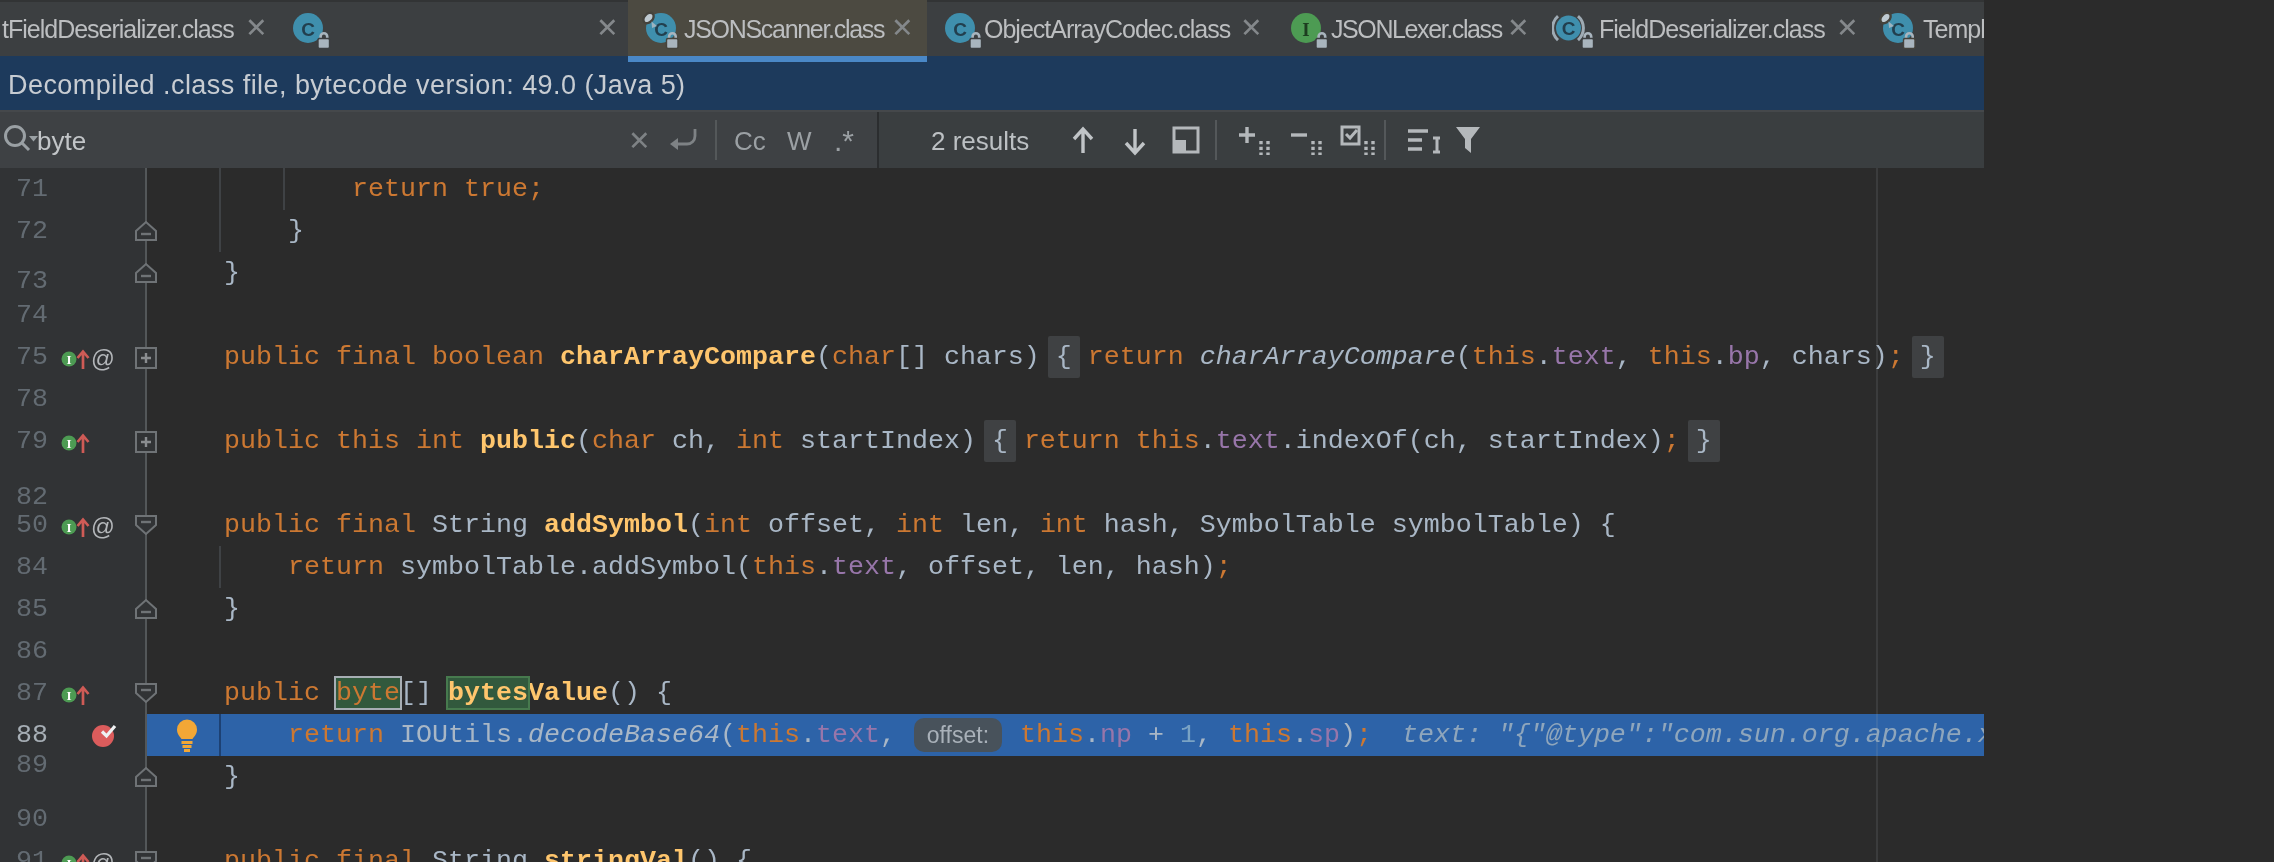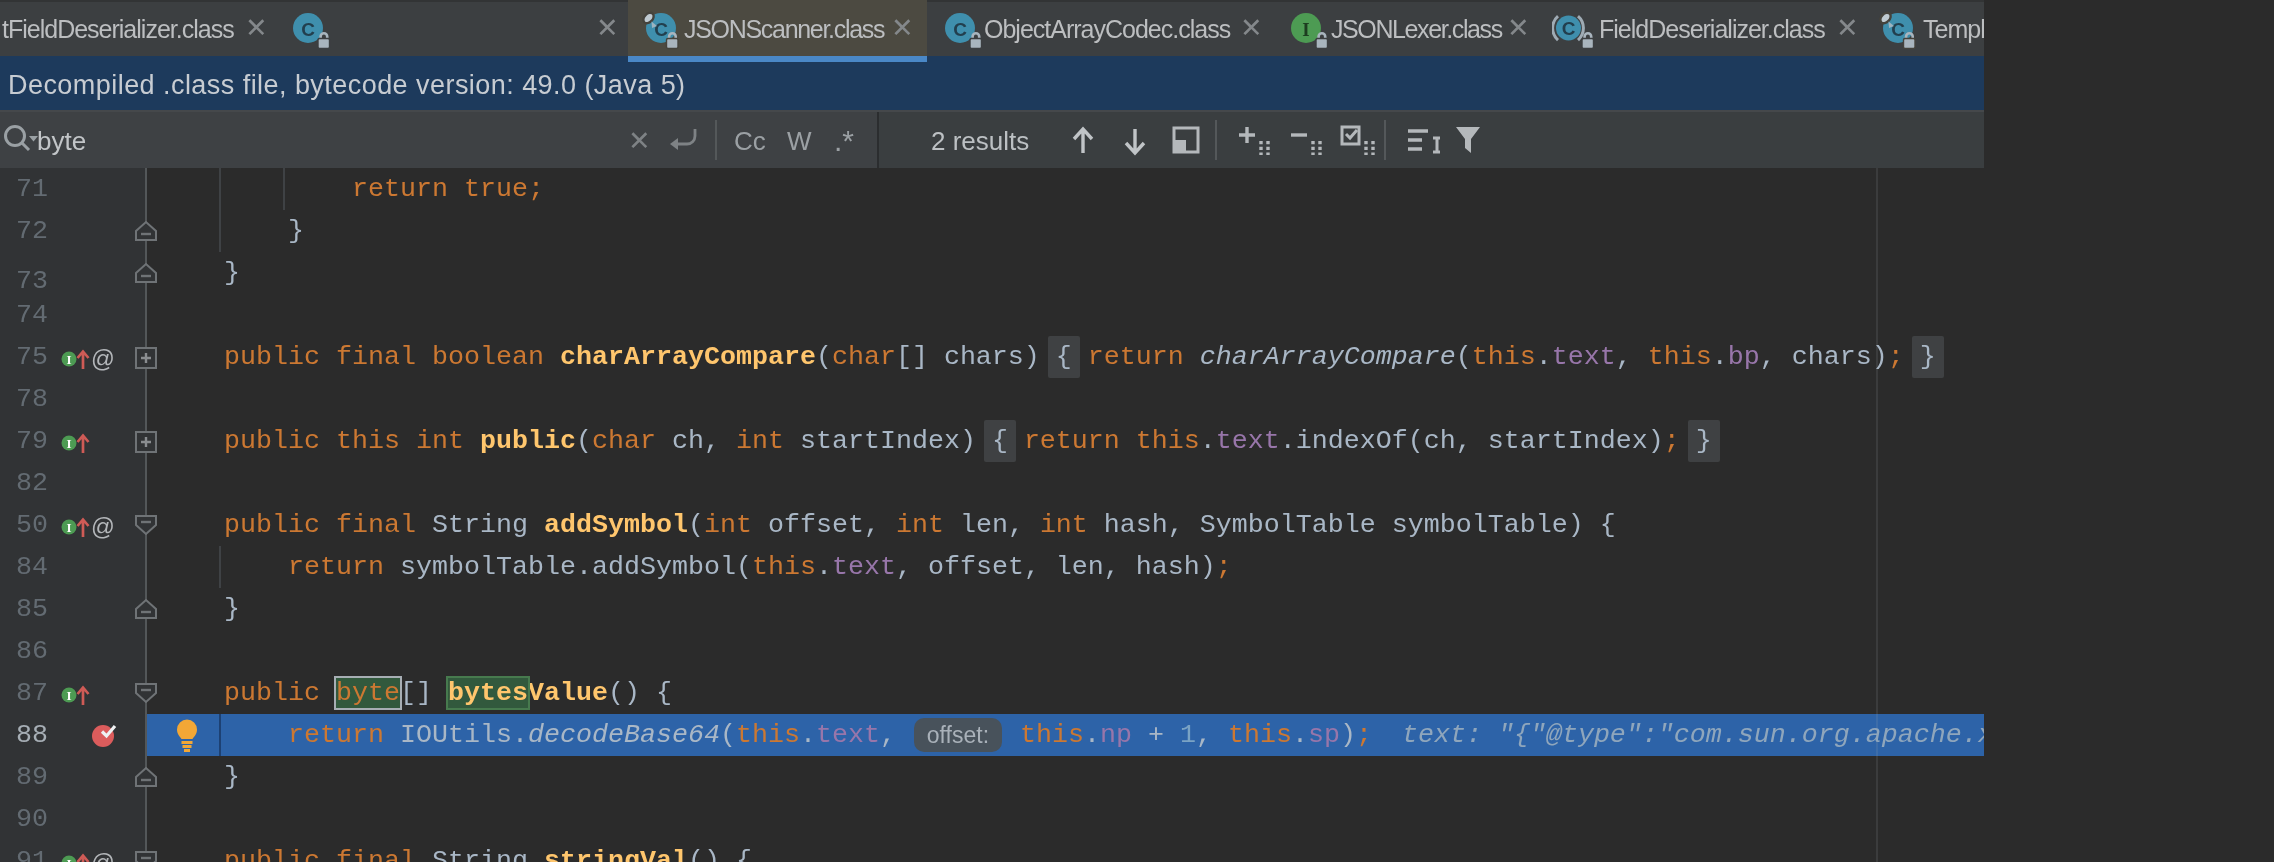--- a/index.html
+++ b/index.html
@@ -184,28 +184,28 @@
 <div class="ig" style="left:283px;top:0;height:42px"></div>
 <div class="ig" style="left:219px;top:378px;height:42px"></div>
 <div class="ig" style="left:219px;top:546px;height:42px;background:rgba(10,25,50,0.45)"></div>
 <div class="lnum" style="top:0">71</div>
 <div class="lnum" style="top:42px">72</div>
 <div class="lnum" style="top:92px">73</div>
 <div class="lnum" style="top:126px">74</div>
 <div class="lnum" style="top:168px">75</div>
 <div class="lnum" style="top:210px">78</div>
 <div class="lnum" style="top:252px">79</div>
-<div class="lnum" style="top:294px">82</div>
+<div class="lnum" style="top:308px">82</div>
 <div class="lnum" style="top:336px">50</div>
 <div class="lnum" style="top:378px">84</div>
 <div class="lnum" style="top:420px">85</div>
 <div class="lnum" style="top:462px">86</div>
 <div class="lnum" style="top:504px">87</div>
 <div class="lnum" style="top:546px;color:#a6aeb5">88</div>
-<div class="lnum" style="top:588px">89</div>
+<div class="lnum" style="top:576px">89</div>
 <div class="lnum" style="top:630px">90</div>
 <div class="lnum" style="top:672px">91</div>
 <pre class="cl" style="top:0">        <span class="k">return</span> <span class="k">true</span><span class="k">;</span></pre>
 <pre class="cl" style="top:42px">    }</pre>
 <pre class="cl" style="top:84px">}</pre>
 <pre class="cl" style="top:168px"><span class="k">public final boolean</span> <span class="m">charArrayCompare</span>(<span class="k">char</span>[] chars) <span class="fold">{</span> <span class="k">return</span> <span class="it">charArrayCompare</span>(<span class="k">this</span>.<span class="f">text</span>, <span class="k">this</span>.<span class="f">bp</span>, chars)<span class="k">;</span> <span class="fold">}</span></pre>
 <pre class="cl" style="top:252px"><span class="k">public this int</span> <span class="m">public</span>(<span class="k">char</span> ch, <span class="k">int</span> startIndex) <span class="fold">{</span> <span class="k">return</span> <span class="k">this</span>.<span class="f">text</span>.indexOf(ch, startIndex)<span class="k">;</span> <span class="fold">}</span></pre>
 <pre class="cl" style="top:336px"><span class="k">public final</span> String <span class="m">addSymbol</span>(<span class="k">int</span> offset, <span class="k">int</span> len, <span class="k">int</span> hash, SymbolTable symbolTable) {</pre>
 <pre class="cl" style="top:378px">    <span class="k">return</span> symbolTable.addSymbol(<span class="k">this</span>.<span class="f">text</span>, offset, len, hash)<span class="k">;</span></pre>
 <pre class="cl" style="top:420px">}</pre>

